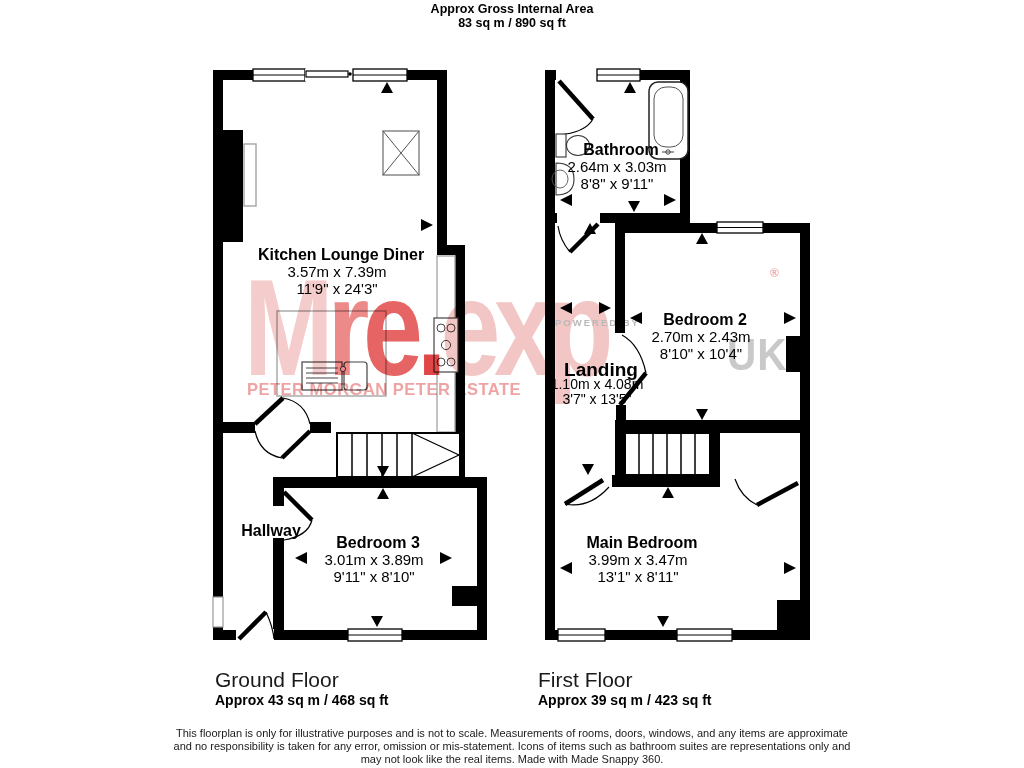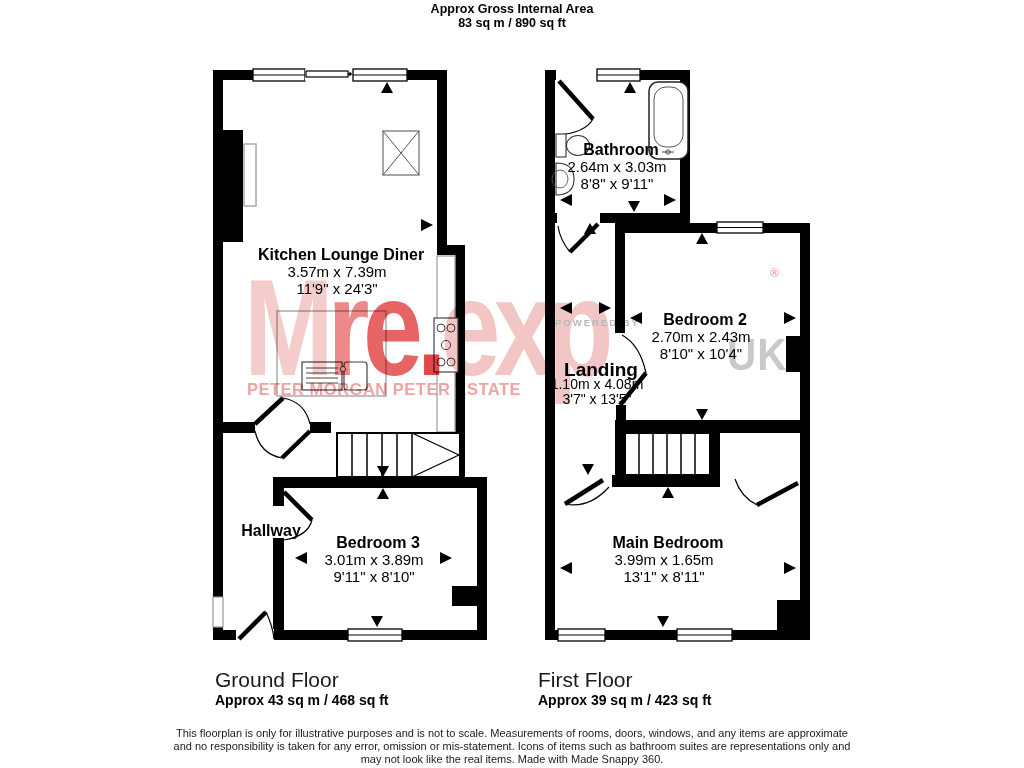--- a/index.html
+++ b/index.html
@@ -279,23 +279,23 @@
   <div class="lbl" style="left:701px;top:311px">
     <div class="nm">Bedroom 2</div>
     <div class="dim">2.70m x 2.43m</div>
     <div class="dim">8'10" x 10'4"</div>
   </div>
   <div class="lbl" style="left:597px;top:362px;line-height:15px">
     <div class="nm" style="font-size:19px">Landing</div>
     <div class="dim" style="font-size:14px">1.10m x 4.08m</div>
     <div class="dim" style="font-size:14px">3'7" x 13'5"</div>
   </div>
-  <div class="lbl" style="left:664px;top:534px">
+  <div class="lbl" style="left:638px;top:534px">
     <div class="nm">Main Bedroom</div>
-    <div class="dim">3.99m x 1.65m</div>
+    <div class="dim">3.99m x 3.47m</div>
     <div class="dim">13'1" x 8'11"</div>
   </div>
 
   <div class="floor-title" style="left:215px;top:668px">Ground Floor</div>
   <div class="floor-area" style="left:215px;top:692px">Approx 43 sq m / 468 sq ft</div>
   <div class="floor-title" style="left:538px;top:668px">First Floor</div>
   <div class="floor-area" style="left:538px;top:692px">Approx 39 sq m / 423 sq ft</div>
 
   <div class="disc" style="top:727px">This floorplan is only for illustrative purposes and is not to scale. Measurements of rooms, doors, windows, and any items are approximate</div>
   <div class="disc" style="top:740px">and no responsibility is taken for any error, omission or mis-statement. Icons of items such as bathroom suites are representations only and</div>

